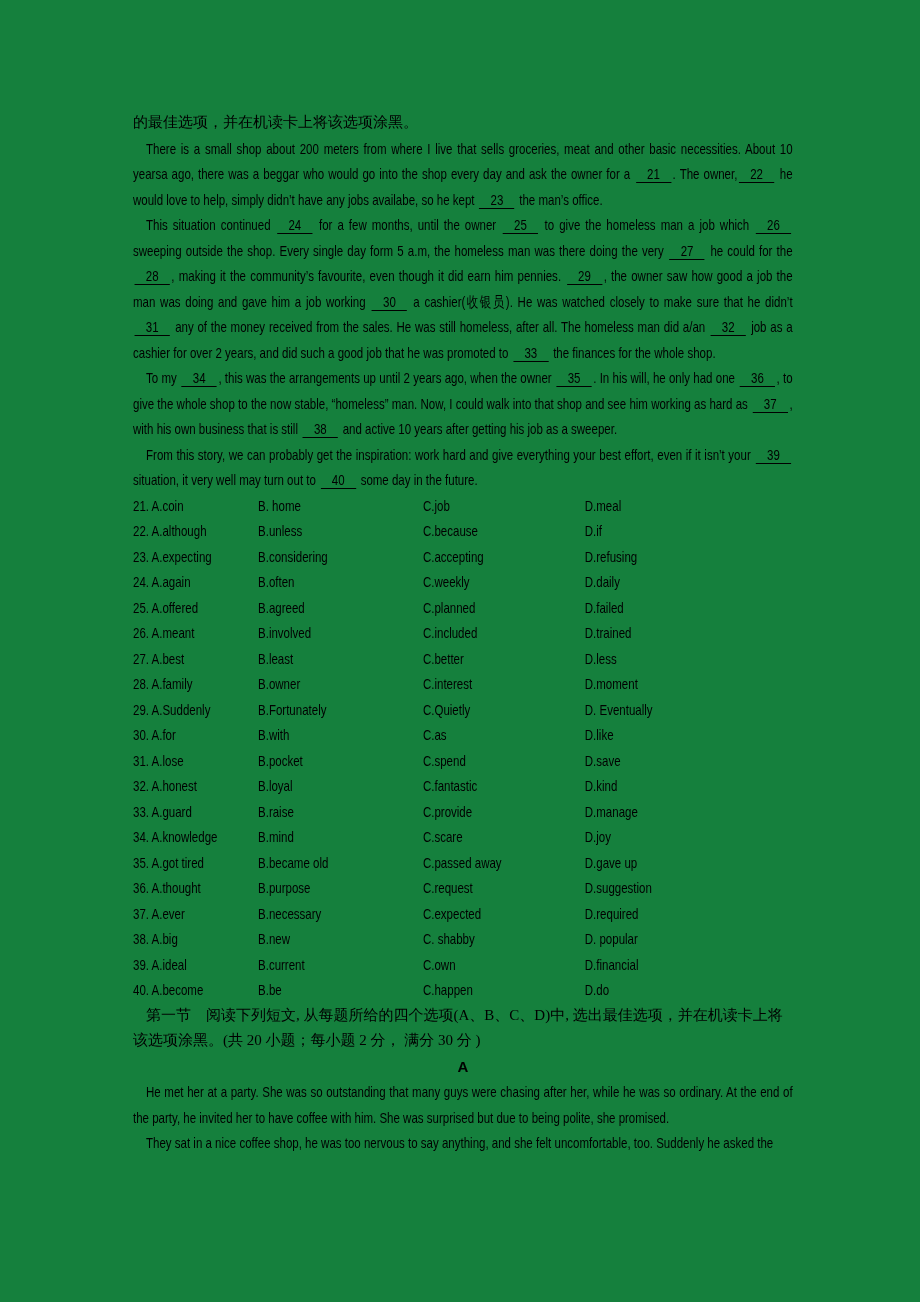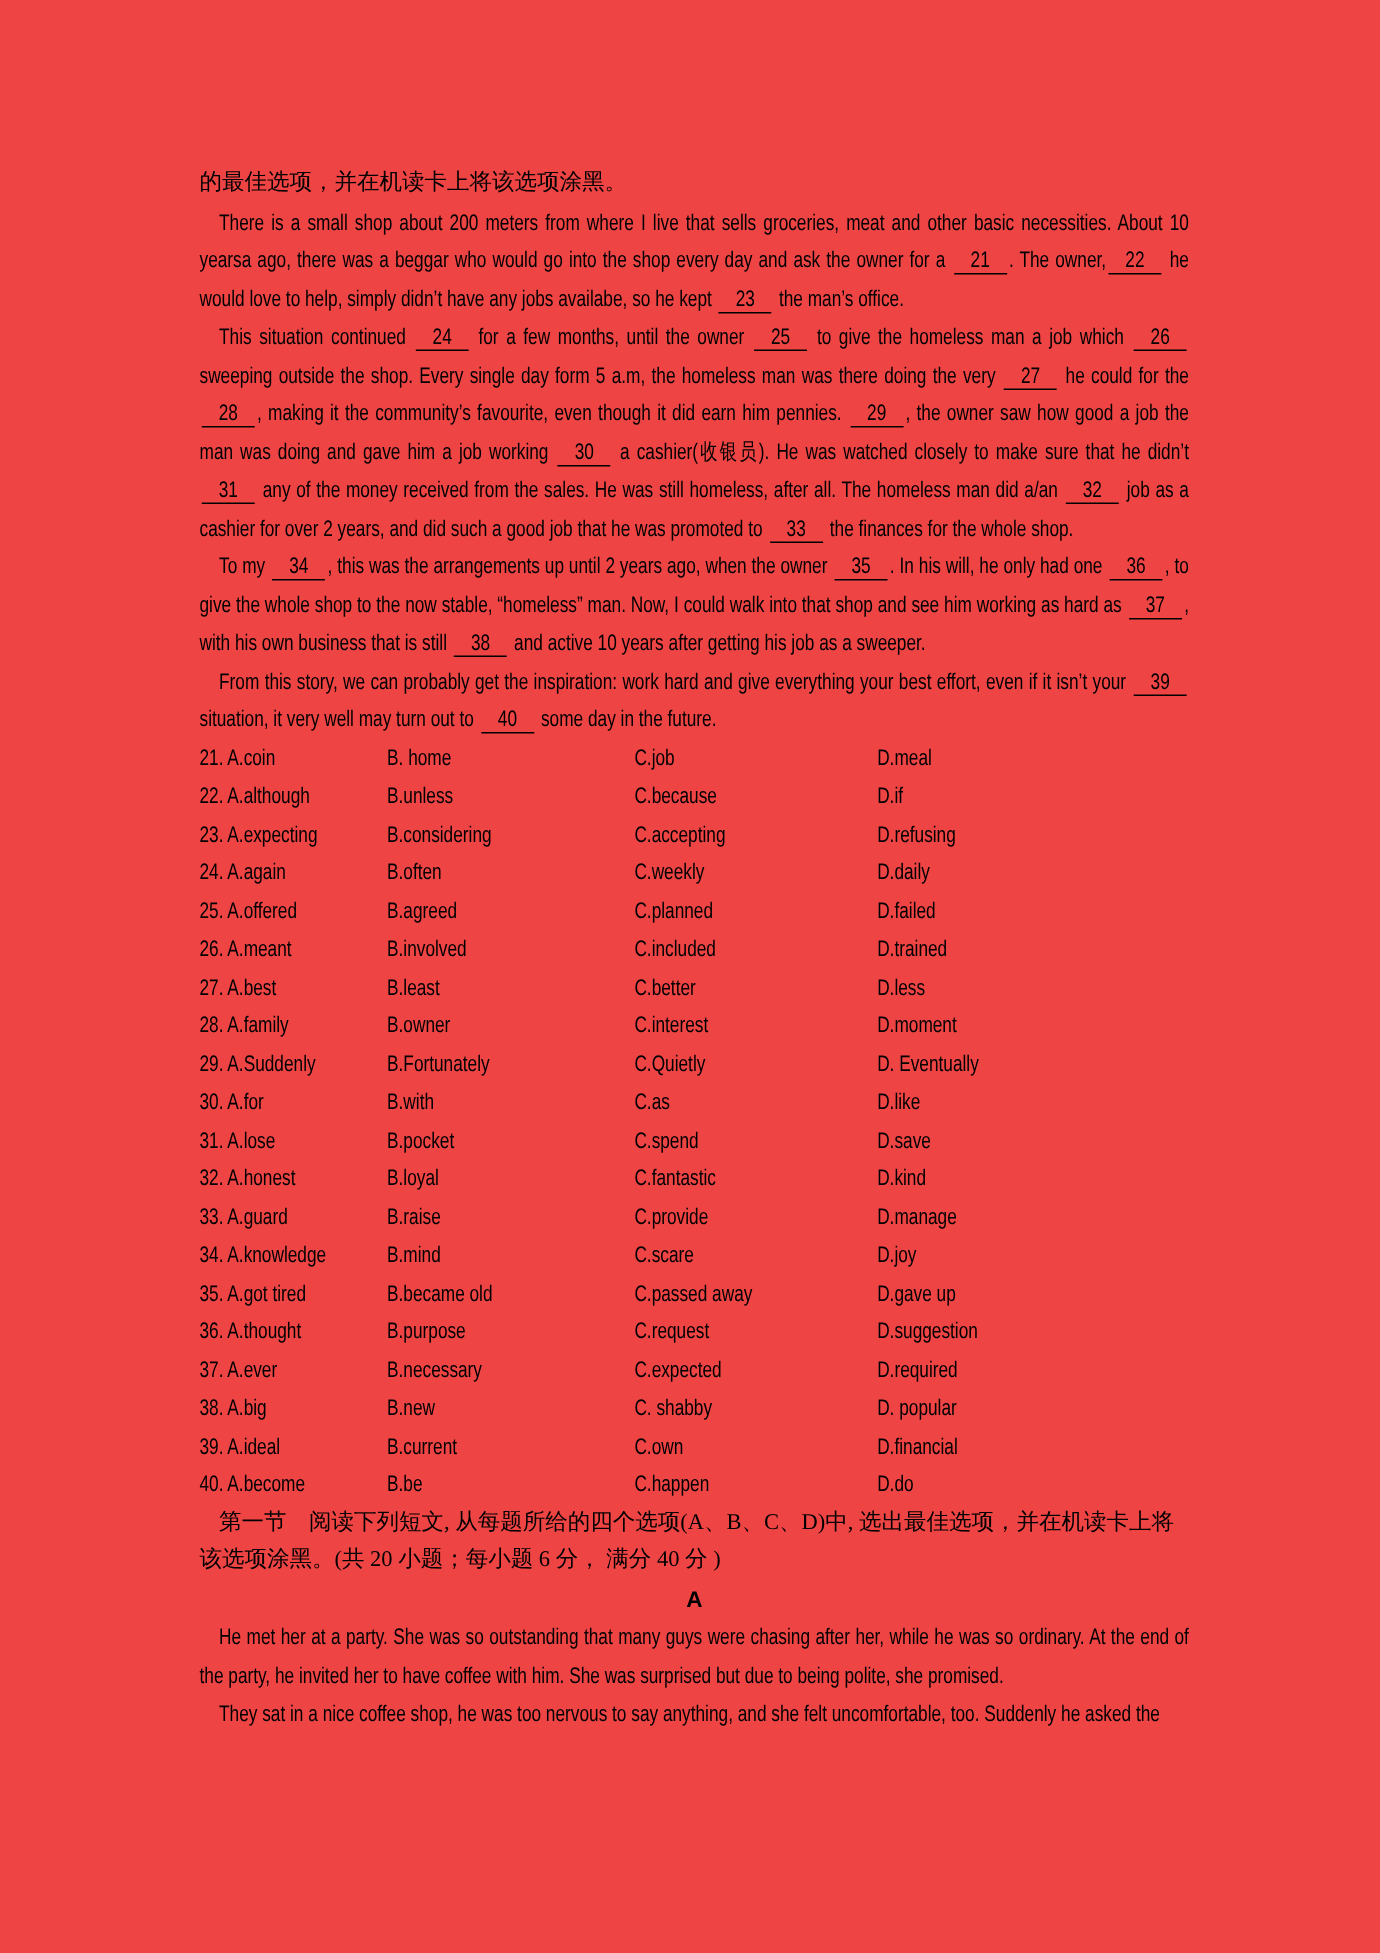--- a/index.html
+++ b/index.html
@@ -1,21 +1,21 @@
 <!DOCTYPE html>
 <html><head>
 <meta charset="utf-8">
 <style>
   * { margin: 0; padding: 0; box-sizing: border-box; }
   html, body { background: #ffffff; }
   .page {
     position: relative;
     width: 920px;
     height: 1302px;
-    background: #ef4444;
+    background: #15803d;
     overflow: hidden;
     color: #000000;
     font-family: "Liberation Sans", "DejaVu Sans", sans-serif;
   }
   .content {
     position: absolute;
     left: 133px;
     top: 110px;
     width: 660px;
     font-size: 15px;
@@ -188,21 +188,21 @@
           <span>D.financial</span>
         </div>
         <div class="opt-row">
           <span>40. A.become</span>
           <span>B.be</span>
           <span>C.happen</span>
           <span>D.do</span>
         </div>
       </div>
 
-    <p class="cn indent1">第一节　阅读下列短文, 从每题所给的四个选项(A、B、C、D)中, 选出最佳选项，并在机读卡上将该选项涂黑。(共 20 小题；每小题 6 分， 满分 40 分 )</p>
+    <p class="cn indent1">第一节　阅读下列短文, 从每题所给的四个选项(A、B、C、D)中, 选出最佳选项，并在机读卡上将该选项涂黑。(共 20 小题；每小题 2 分， 满分 30 分 )</p>
 
     <p class="passage-label">A</p>
 
     <div class="squeeze">
       <p class="para just">He met her at a party. She was so outstanding that many guys were chasing after her, while he was so ordinary. At the end of the party, he invited her to have coffee with him. She was surprised but due to being polite, she promised.</p>
       <p class="para just">They sat in a nice coffee shop, he was too nervous to say anything, and she felt uncomfortable, too. Suddenly he asked the</p>
     </div>
 
   </div>
 </div>

